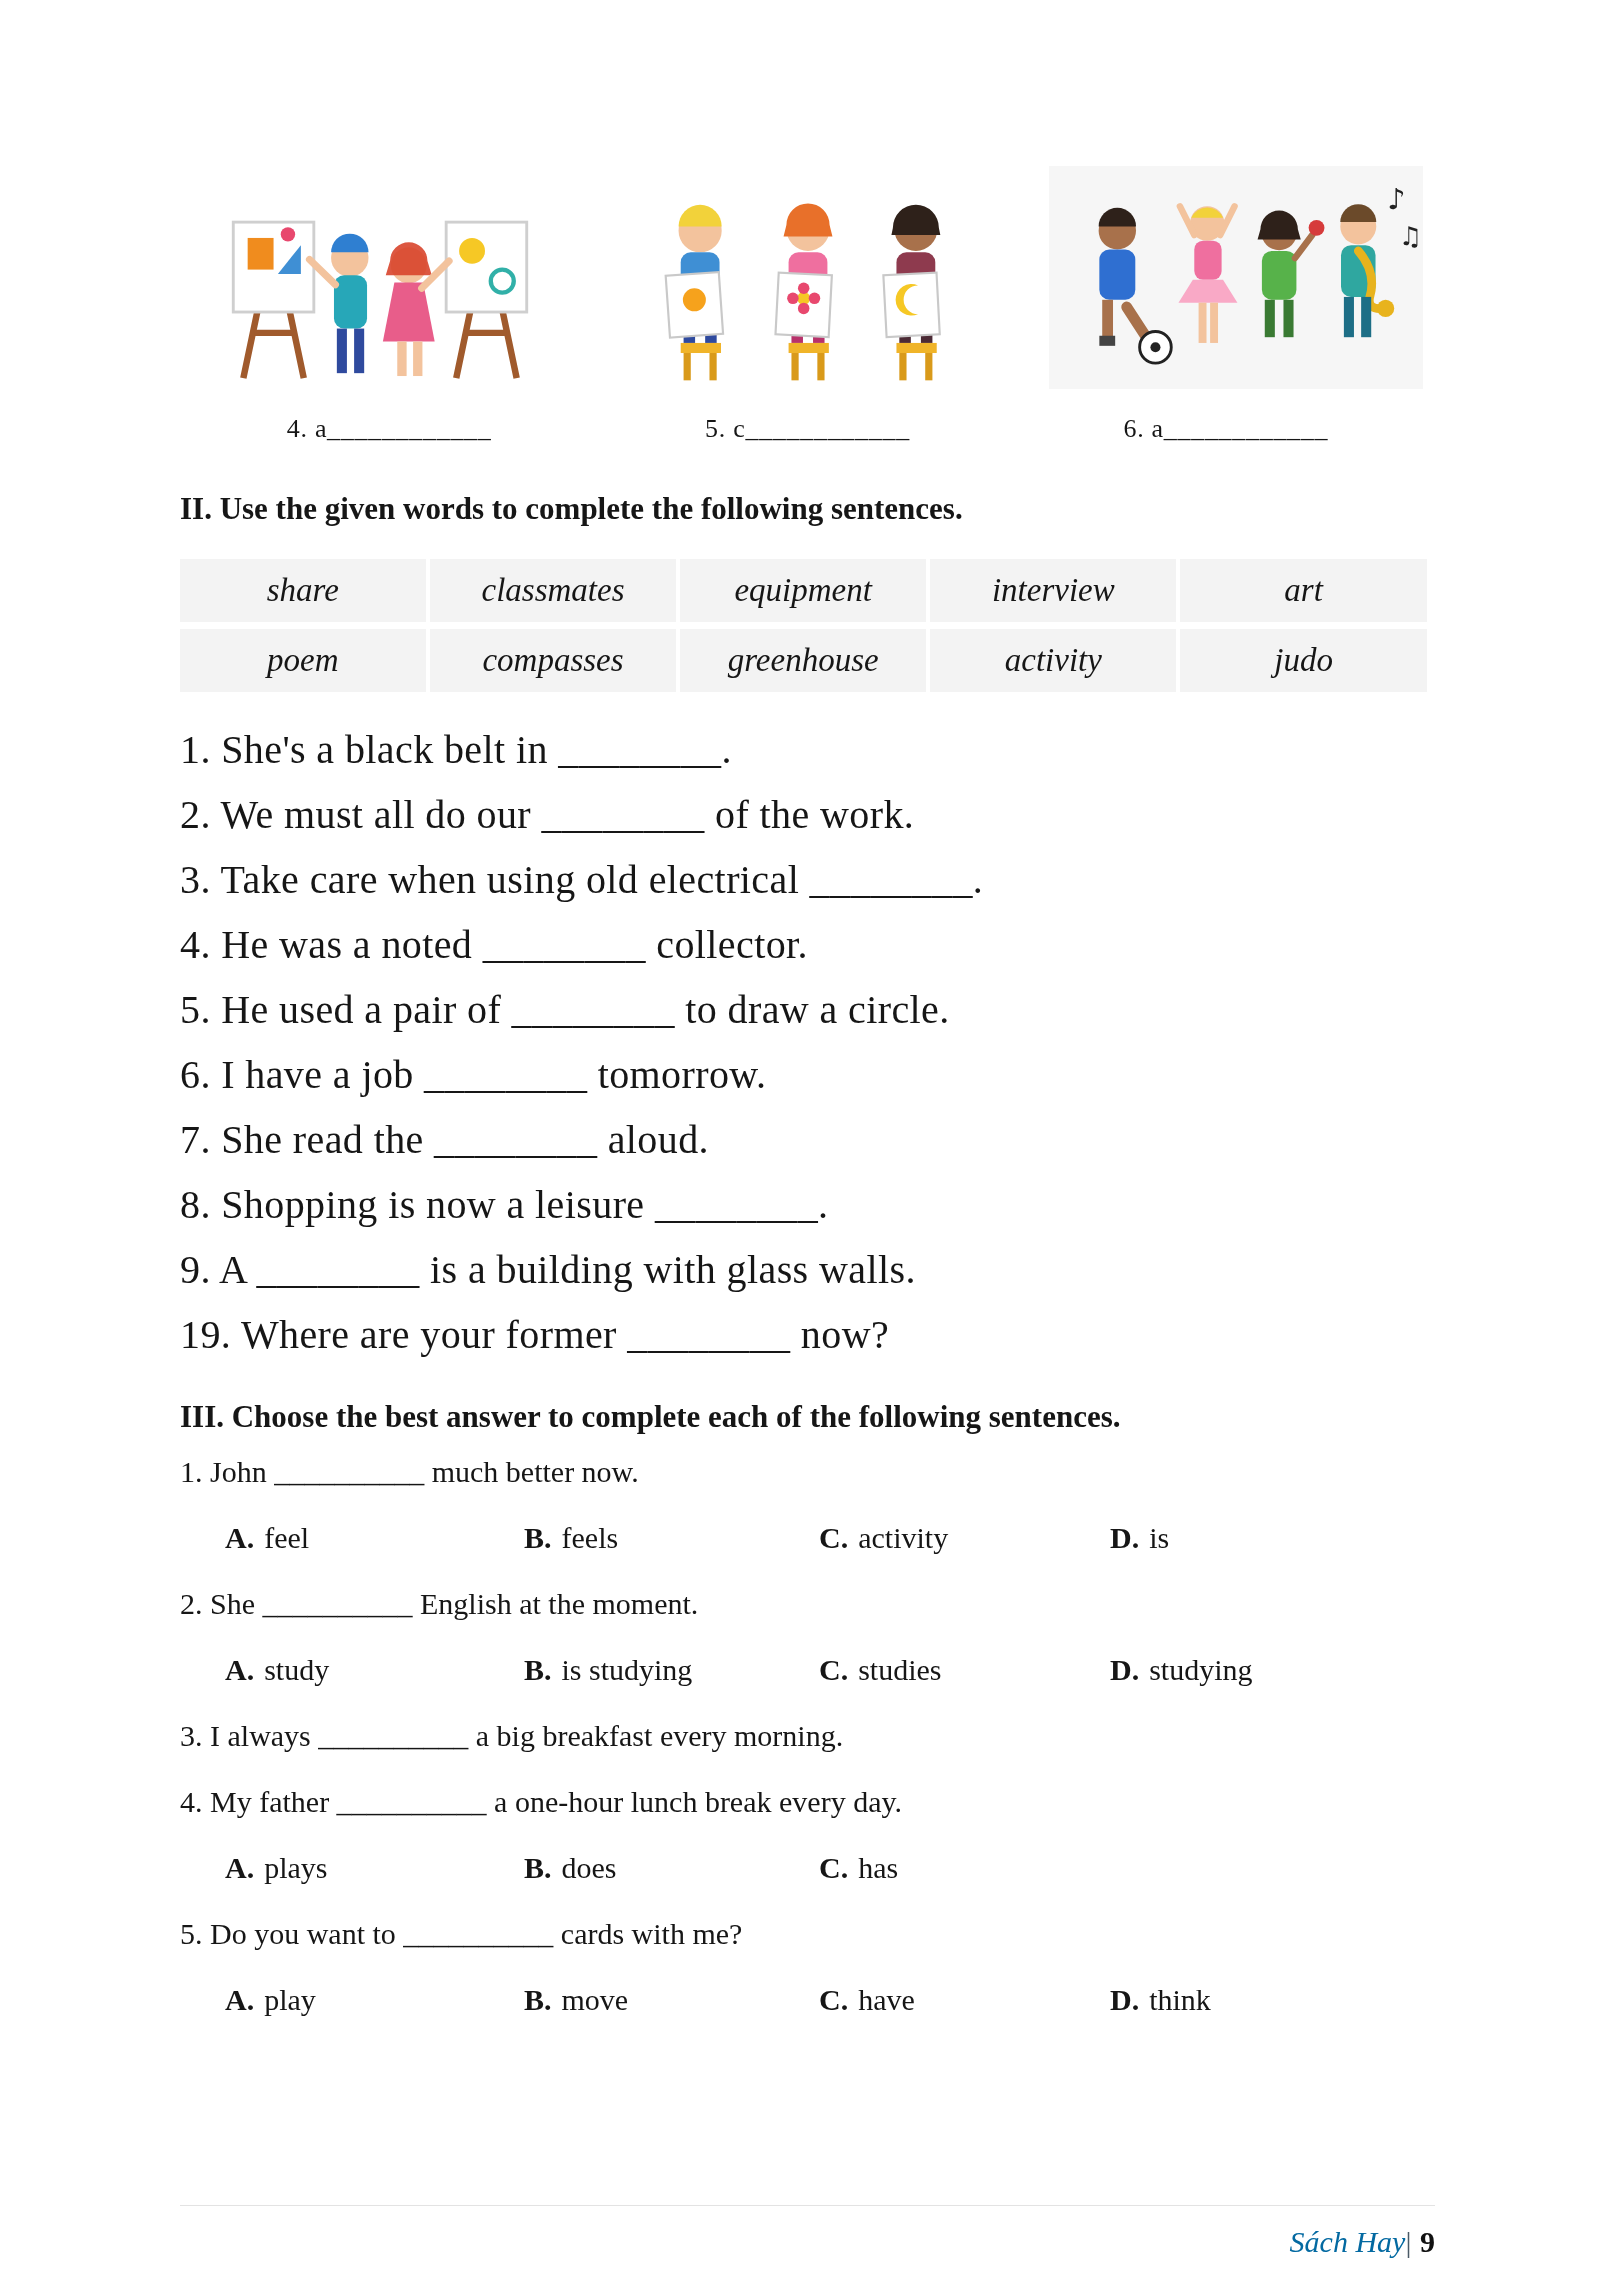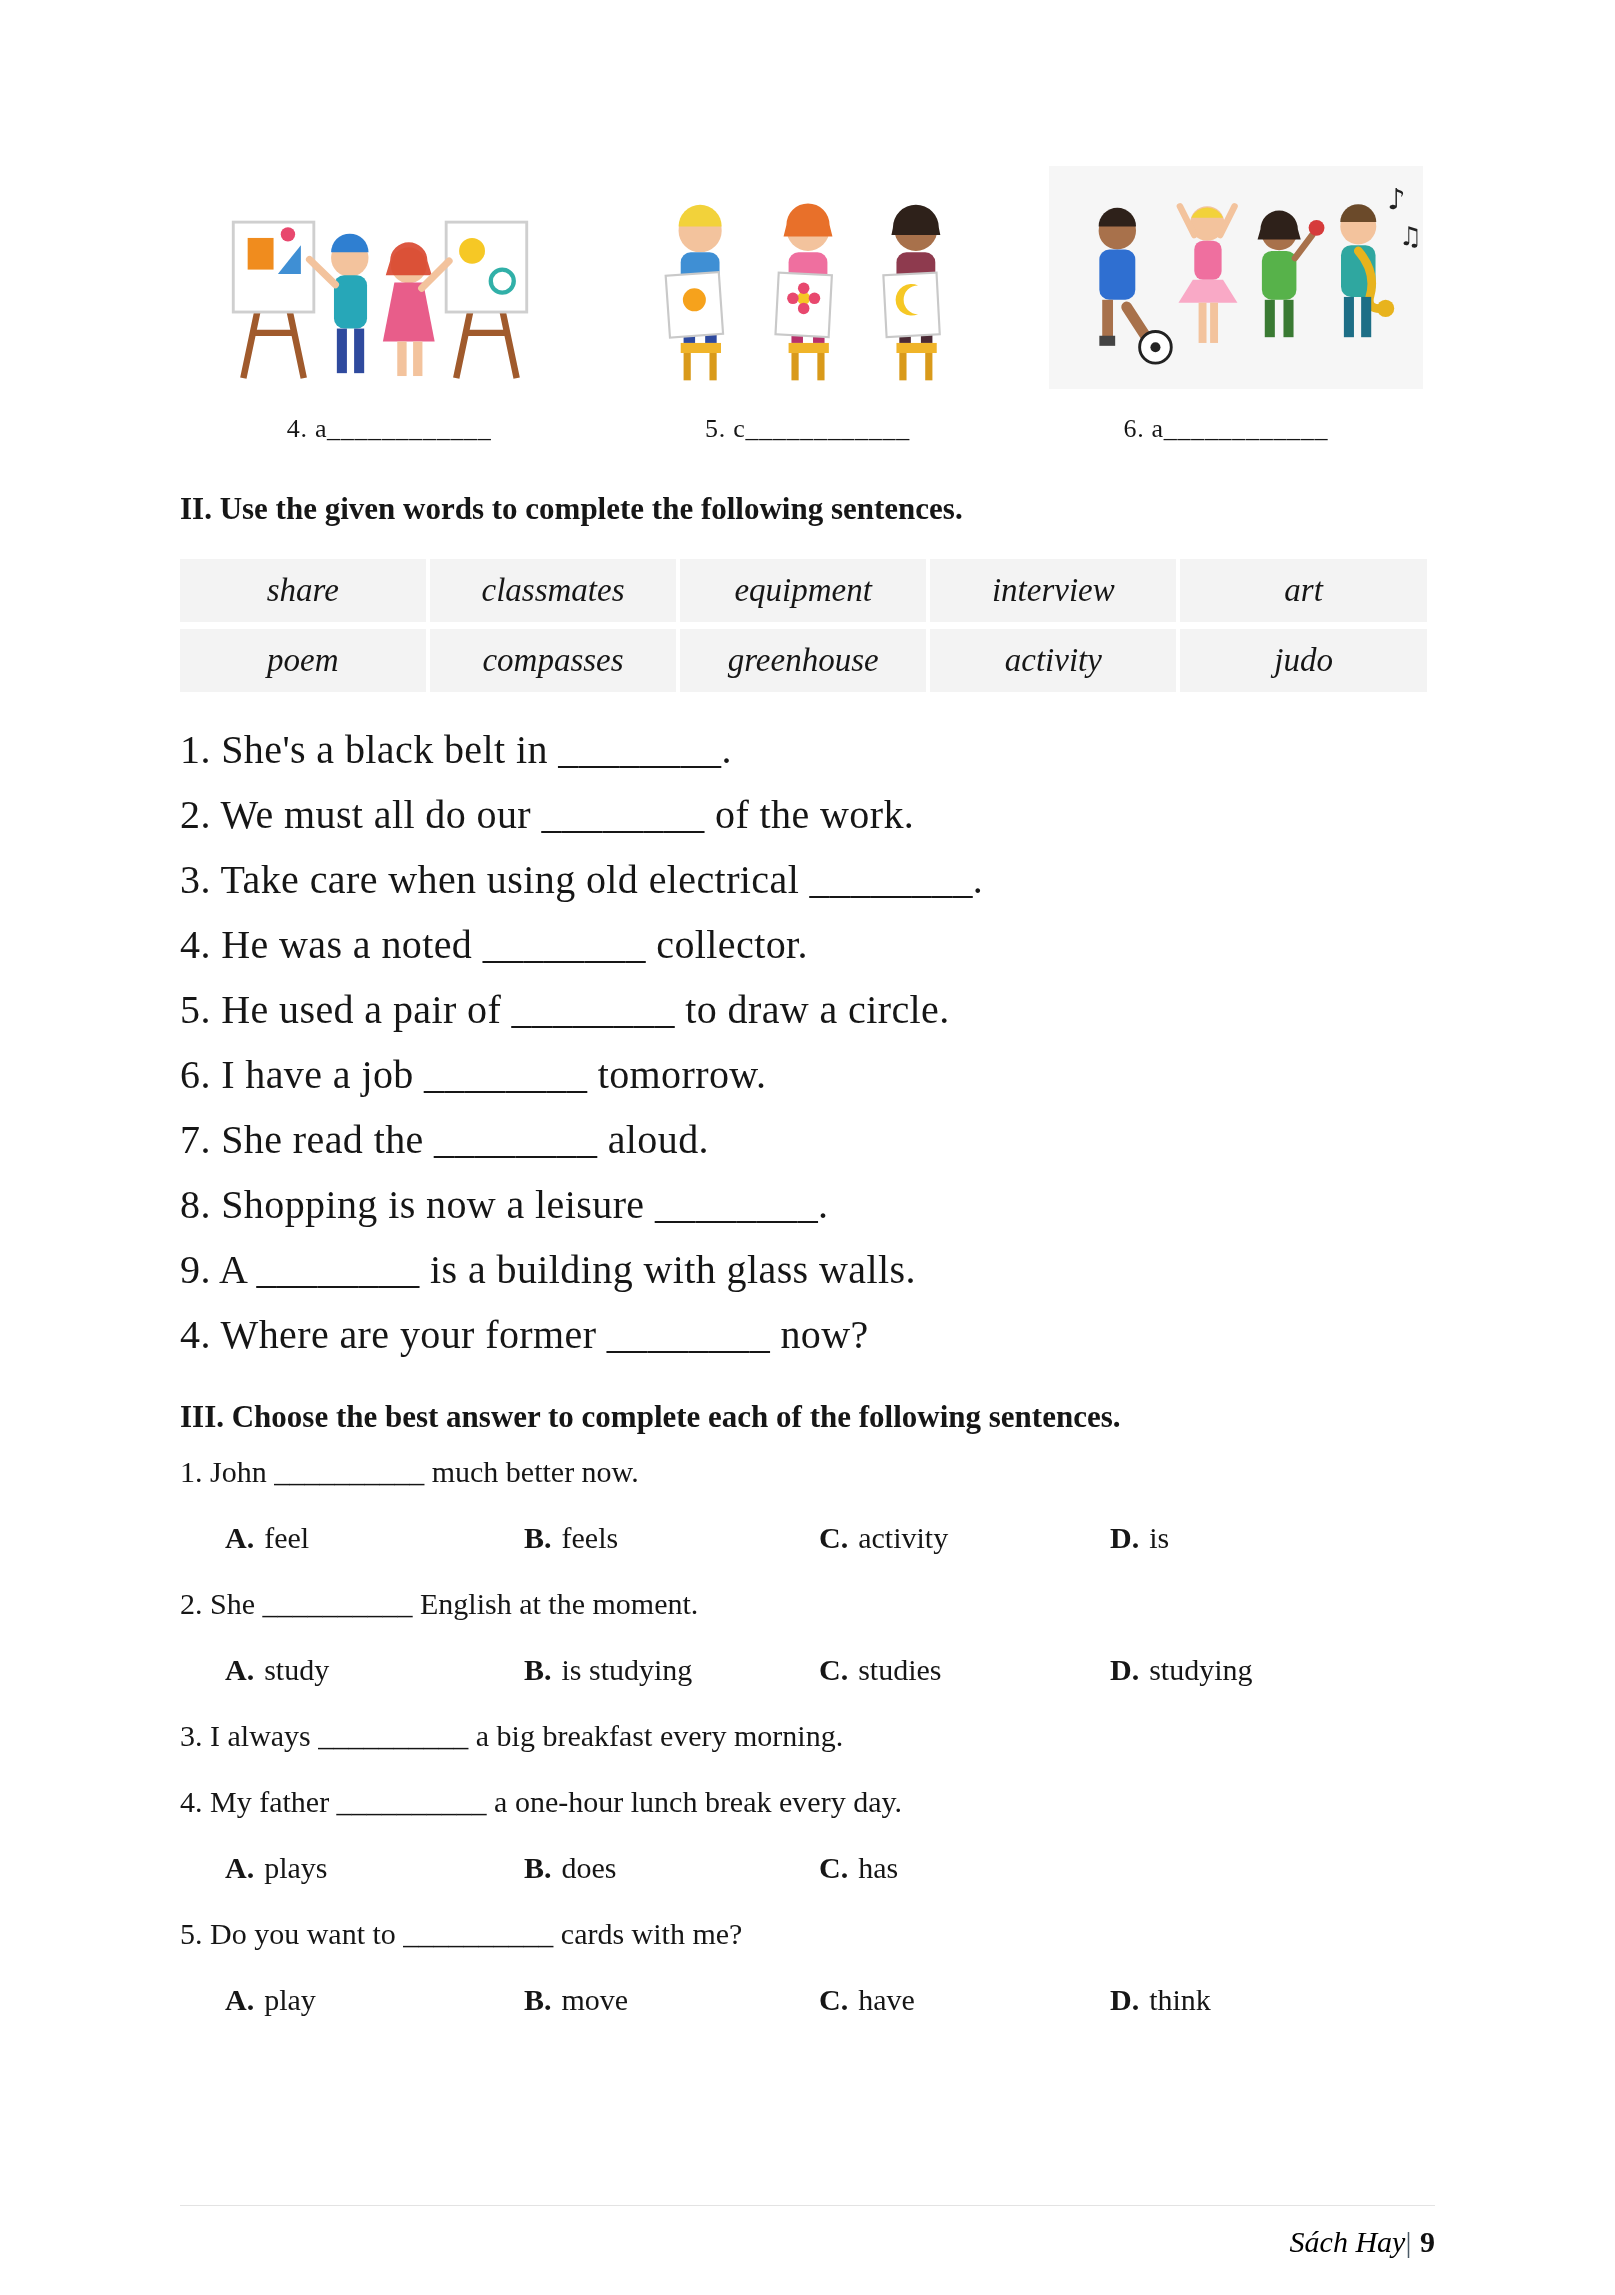--- a/index.html
+++ b/index.html
@@ -79,21 +79,21 @@
   .footer { margin-top:auto; }
   .footer-rule {
     height:1.4px;
     background:#e3e3e3;
     margin-bottom:18.7px;
   }
   .footer-line {
     text-align:right;
     font-size:30px;
   }
-  .brand { font-style:italic; color:#000000; }
+  .brand { font-style:italic; color:#0369a1; }
   .divider { color:#4a5a66; }
   .page-num { font-weight:bold; margin-left:8.6px; color:#111; }
 </style>
 </head>
 <body>
 
 <div class="page">
 
   <div class="images-row">
 
@@ -245,21 +245,21 @@
   <div class="sentences">
     <p>1. She's a black belt in ________.</p>
     <p>2. We must all do our ________ of the work.</p>
     <p>3. Take care when using old electrical ________.</p>
     <p>4. He was a noted ________ collector.</p>
     <p>5. He used a pair of ________ to draw a circle.</p>
     <p>6. I have a job ________ tomorrow.</p>
     <p>7. She read the ________ aloud.</p>
     <p>8. Shopping is now a leisure ________.</p>
     <p>9. A ________ is a building with glass walls.</p>
-    <p>4. Where are your former ________ now?</p>
+    <p>19. Where are your former ________ now?</p>
   </div>
 
   <h2 class="section-title third">III. Choose the best answer to complete each of the following sentences.</h2>
 
   <div class="question">
     <p class="stem">1. John __________ much better now.</p>
     <div class="options">
       <span class="opt"><b class="letter">A.</b><span class="opt-text">feel</span></span>
       <span class="opt"><b class="letter">B.</b><span class="opt-text">feels</span></span>
       <span class="opt"><b class="letter">C.</b><span class="opt-text">activity</span></span>

